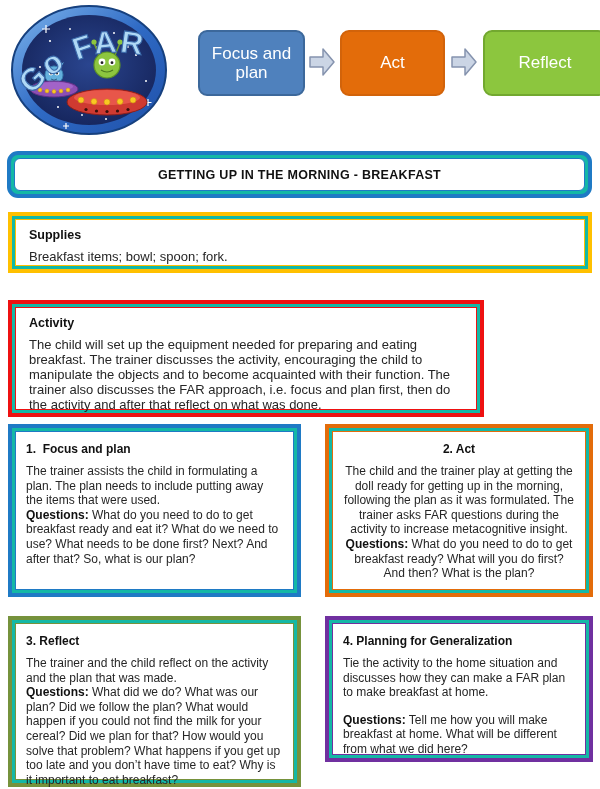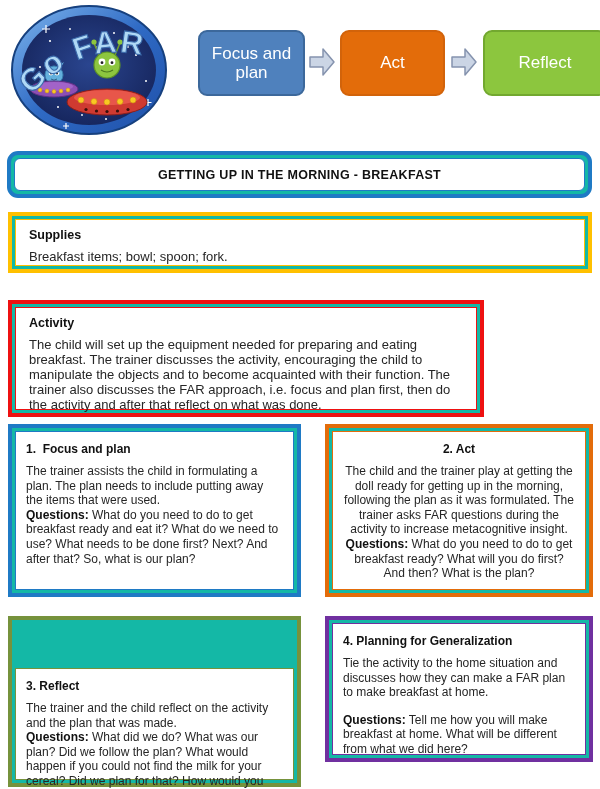--- a/index.html
+++ b/index.html
@@ -50,21 +50,21 @@
 
   
   .step-box { border-width:4px; border-style:solid; }
   .step-box .inner { border-width:1.5px; border-style:solid; padding:10px 10px; }
   .step-1 { left:8px;   top:424px; width:293px; height:173px; border-color:#1f7ac5; }
   .step-2 { left:325px; top:424px; width:268px; height:173px; border-color:#e36c0a;text-align:center; }
   .step-3 { left:8px;   top:616px; width:293px; height:171px; border-color:#76923c; }
   .step-4 { left:325px; top:616px; width:268px; height:146px; border-color:#7030a0; }
   .step-1 .inner { border-color:#1f7ac5; }
   .step-2 .inner { border-color:#e36c0a; }
-  .step-3 .inner { border-color:#76923c;margin-top:45px; }
+  .step-3 .inner { border-color:#76923c; }
   .step-4 .inner { border-color:#7030a0; }
 
   .step-heading { margin:0 0 8px 0; font-size:12px; font-weight:bold; color:#111; }
   .step-body { margin:0; font-size:12px; line-height:14.6px; }
   .q-label { font-weight:bold; color:#111; }
   .q-para { margin:13px 0 0 0; }
 </style>
 </head>
 <body>
 

